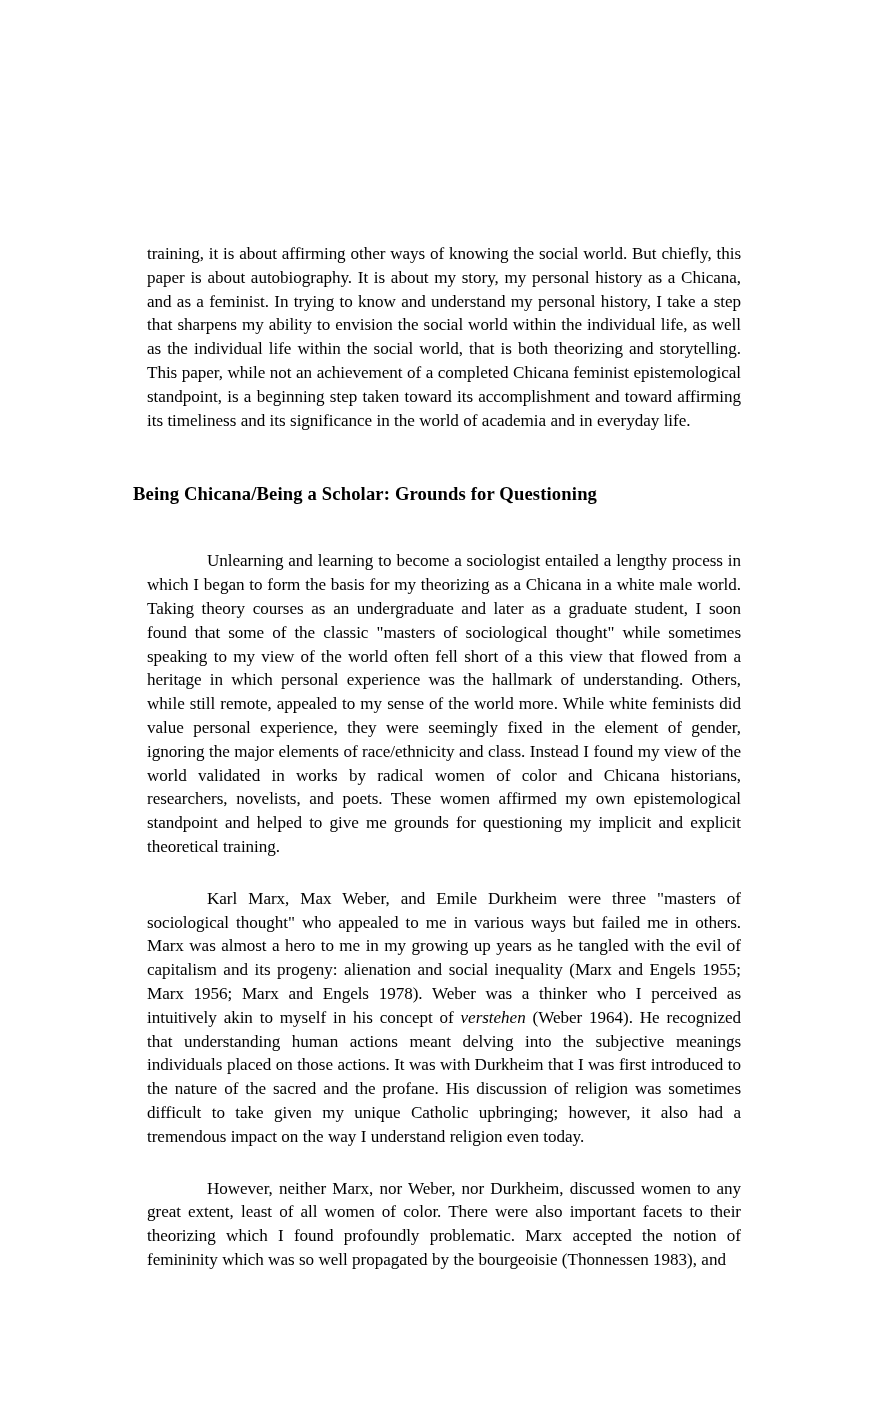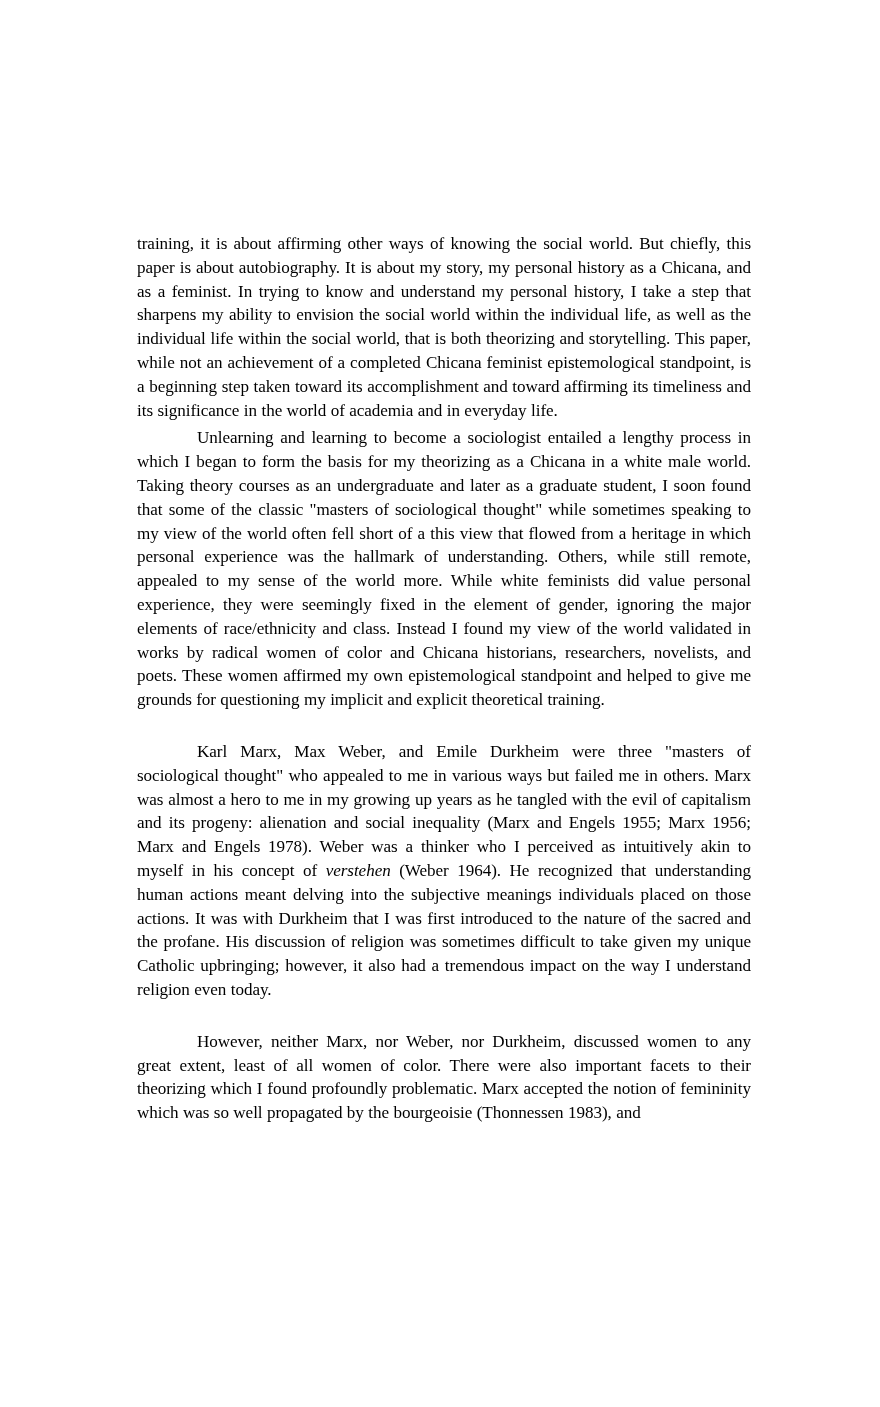--- a/index.html
+++ b/index.html
@@ -40,21 +40,21 @@
     position: relative;
     top: -14px;
   }
   .body-col {
     position: absolute;
     left: 133px;
     top: 228px;
     width: 622px;
   }
   p.para {
-    margin: 4px;
+    margin: 14px;
     font-size: 17.1px;
     line-height: 23.8px;
     text-align: justify;
     text-justify: inter-word;
     letter-spacing: -0.05px;
     word-spacing: 0.2px;
   }
   p.indent {
     text-indent: 60px;
   }
@@ -80,20 +80,23 @@
 <div class="page">
 
   <div class="folio">
     <span>22</span>
   </div>
 
   <div class="body-col">
 
     <p class="para">training, it is about affirming other ways of knowing the social world.  But chiefly, this paper is about autobiography.  It is about my story, my personal history as a Chicana, and as a feminist. In trying to know and understand my personal history, I take a step that sharpens my ability to envision the social world within the individual life, as well as the individual life within the social world, that is both theorizing and storytelling. This paper, while not an achievement of a completed Chicana feminist epistemological standpoint, is a beginning step taken toward its accomplishment and toward affirming its timeliness and its significance in the world of academia and in everyday life.</p>
 
+    <div class="heading-wrap">
+      <h2 class="section-heading">Being Chicana/Being a Scholar: Grounds for Questioning</h2>
+    </div>
 
     <p class="para indent">Unlearning and learning to become a sociologist entailed a lengthy process in which I began to form the basis for my theorizing as a Chicana in a white male world. Taking theory courses as an undergraduate and later as a graduate student, I soon found that some of the classic "masters of sociological thought" while sometimes speaking to my view of the world often fell short of a this view that flowed from a heritage in which personal experience was the hallmark of understanding. Others, while still remote, appealed to my sense of the world more. While white feminists did value personal experience, they were seemingly fixed in the element of gender, ignoring the major elements of race/ethnicity and class. Instead I found my view of the world validated in works by radical women of color and Chicana historians, researchers, novelists, and poets. These women affirmed my own epistemological standpoint and helped to give me grounds for questioning my implicit and explicit theoretical training.</p>
 
     <p class="para indent gap-lg"><span>Karl Marx, Max Weber, and Emile Durkheim were three "masters of sociological thought" who appealed to me in various ways but failed me in others. Marx was almost a hero to me in my growing up years as he tangled with the evil of capitalism and its progeny:  alienation and social inequality (Marx and Engels 1955; Marx 1956; Marx and Engels 1978). Weber was a thinker who I perceived as intuitively akin to myself in his concept of </span><i>verstehen</i><span> (Weber 1964).  He recognized that understanding human actions meant delving into the subjective meanings individuals placed on those actions.  It was with Durkheim that I was first introduced to the nature of the sacred and the profane. His discussion of religion was sometimes difficult to take given my unique Catholic upbringing; however, it also had a tremendous impact on the way I understand religion even today.</span></p>
 
     <p class="para indent gap-lg">However, neither Marx, nor Weber, nor Durkheim, discussed women to any great extent, least of all women of color. There were also important facets to their theorizing which I found profoundly problematic. Marx accepted the notion of femininity which was so well propagated by the bourgeoisie (Thonnessen 1983), and</p>
 
   </div>
 </div>
 

